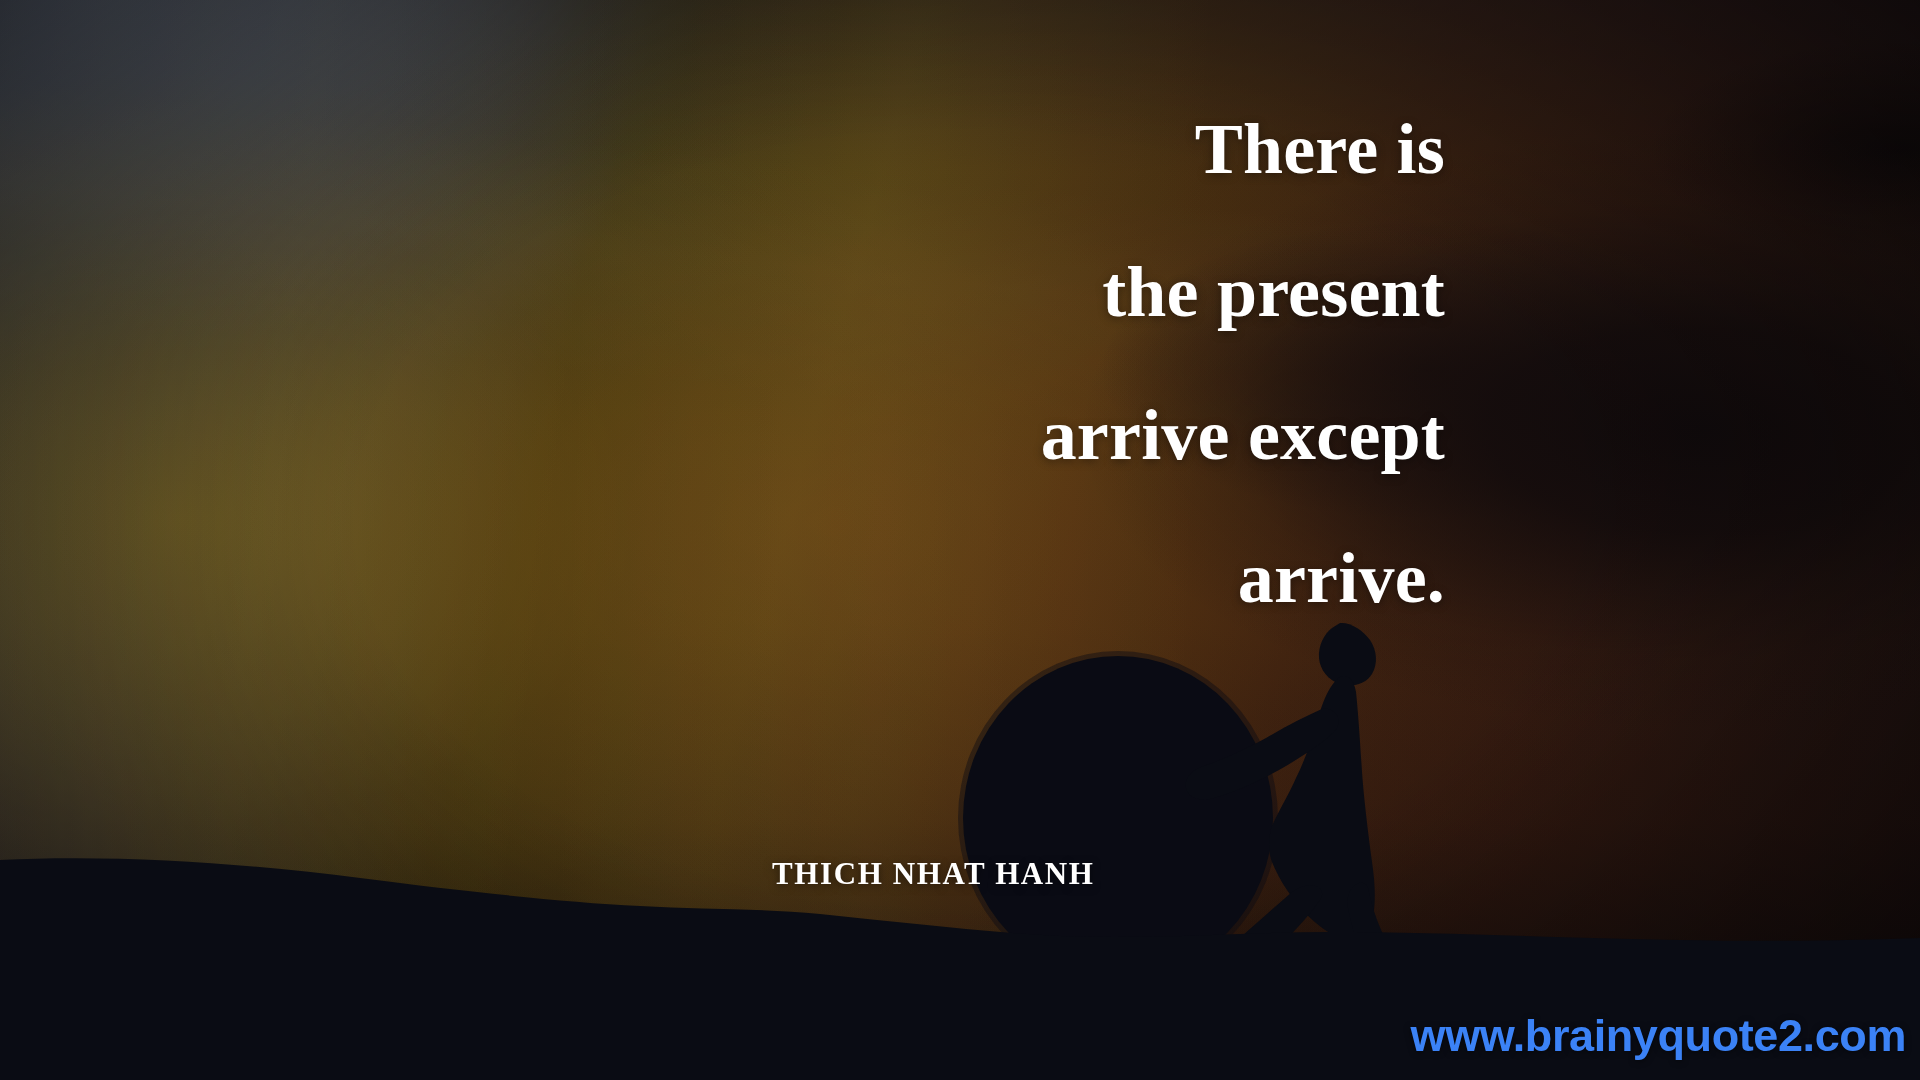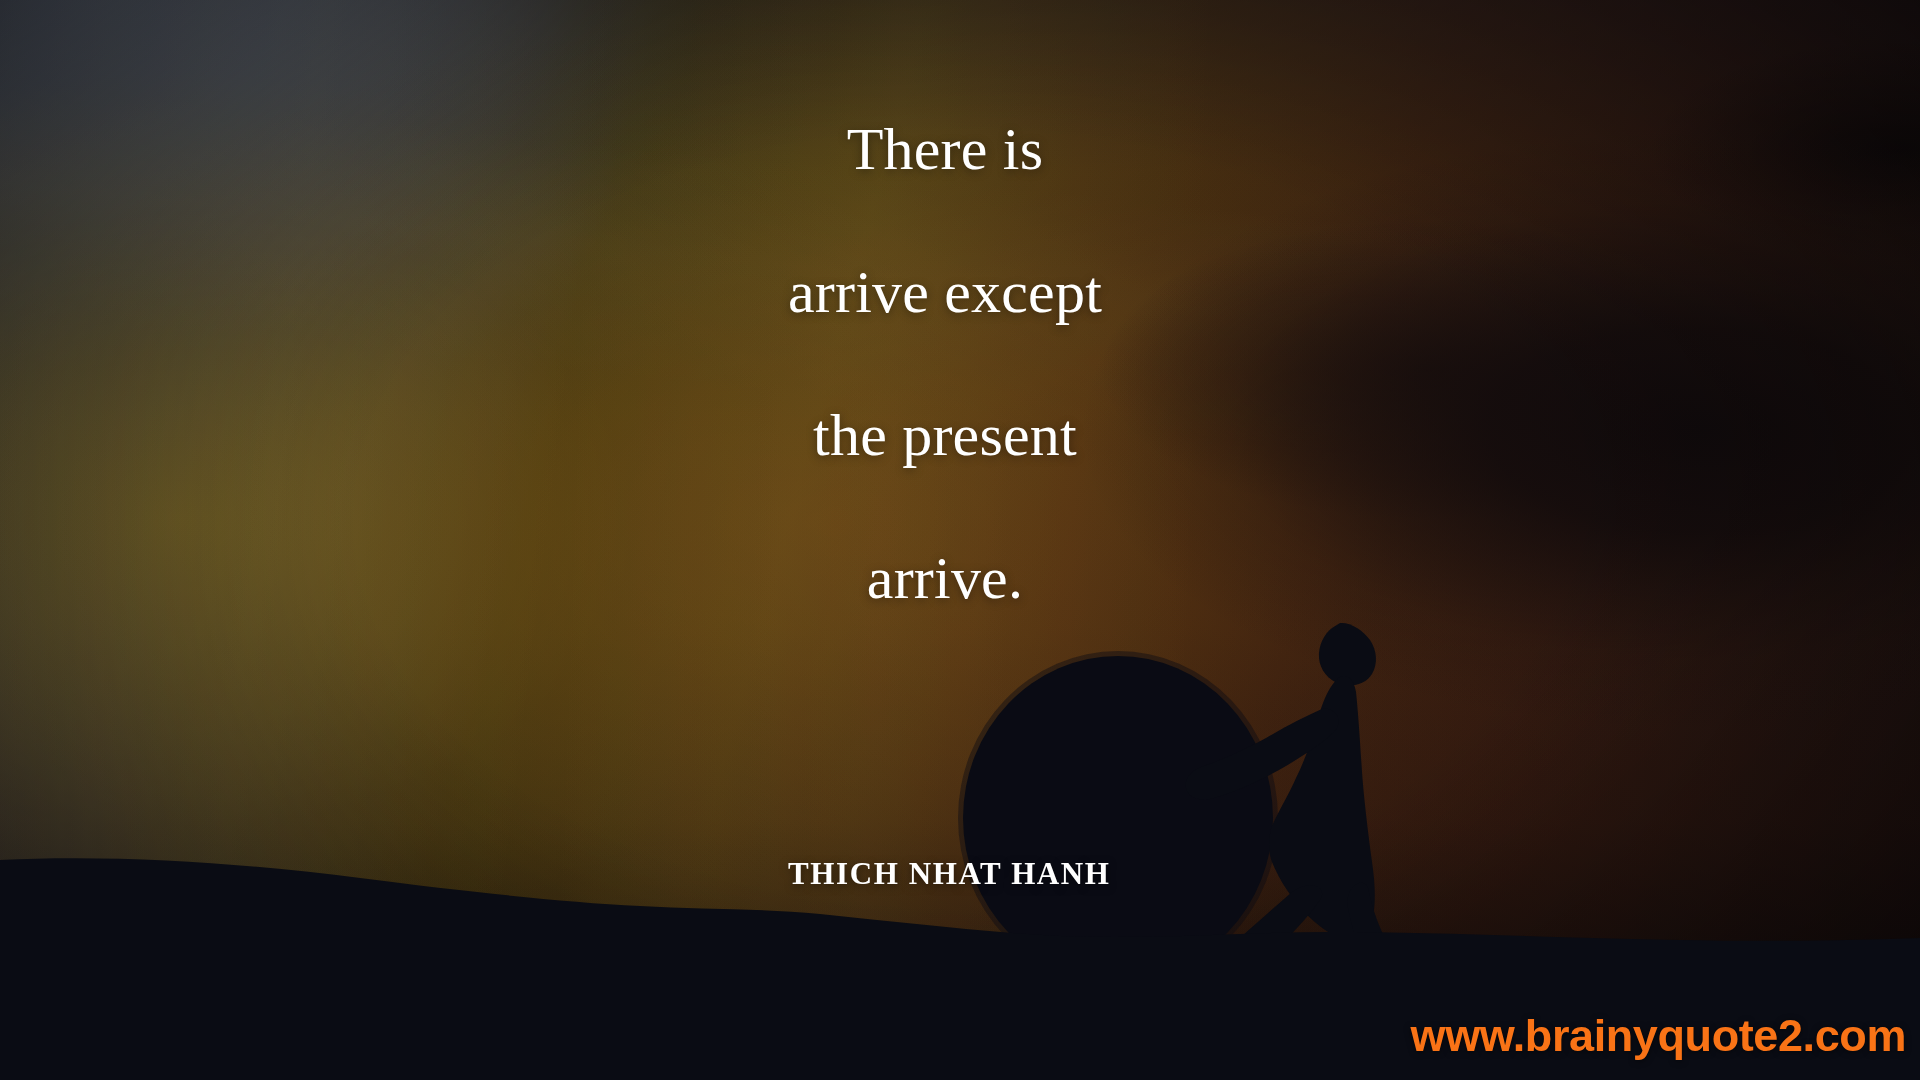--- a/index.html
+++ b/index.html
@@ -145,45 +145,46 @@
   
   #quote-block {
     position: absolute;
     left: 445px;
     top: 78px;
     width: 1000px;
     text-align: center;
   }
   .quote-line {
     color: #ffffff;
-    font-size: 60px;
+    font-size: 72px;
     line-height: 143px;
-    font-weight: 400;
+    font-weight: 700;
     letter-spacing: 0.2px;
     white-space: nowrap;
     text-shadow: 0 2px 10px rgba(0,0,0,0.38);
+    text-align: right;
   }
 
   #attribution {
     position: absolute;
-    left: 788px;
+    left: 772px;
     top: 856px;
     color: #ffffff;
     font-size: 31px;
     font-weight: 700;
     letter-spacing: 1.6px;
     white-space: nowrap;
     text-shadow: 0 2px 8px rgba(0,0,0,0.5);
   }
 
   #watermark {
     position: absolute;
     right: 14px;
     bottom: 18px;
-    color: #f97316;
+    color: #3b82f6;
     font-family: "Liberation Sans", "DejaVu Sans", sans-serif;
     font-size: 45px;
     font-weight: 700;
     letter-spacing: -0.4px;
     white-space: nowrap;
     text-shadow: 0 1px 6px rgba(0,0,0,0.55);
   }
 </style>
 </head>
 <body>
@@ -254,22 +255,22 @@
              C 700 90 760 88 820 94
              C 900 102 980 112 1060 116
              C 1150 120 1240 112 1330 112
              C 1440 112 1560 118 1680 120
              C 1780 122 1860 120 1920 118
              L 1920 260 L 0 260 Z"></path>
   </svg>
 
   <div id="quote-block">
     <div class="quote-line">There is</div>
+    <div class="quote-line">the present</div>
     <div class="quote-line">arrive except</div>
-    <div class="quote-line">the present</div>
     <div class="quote-line">arrive.</div>
   </div>
 
   <div id="attribution">THICH NHAT HANH</div>
 
   <div id="watermark">www.brainyquote2.com</div>
 
 </div>
 
 </body></html>

